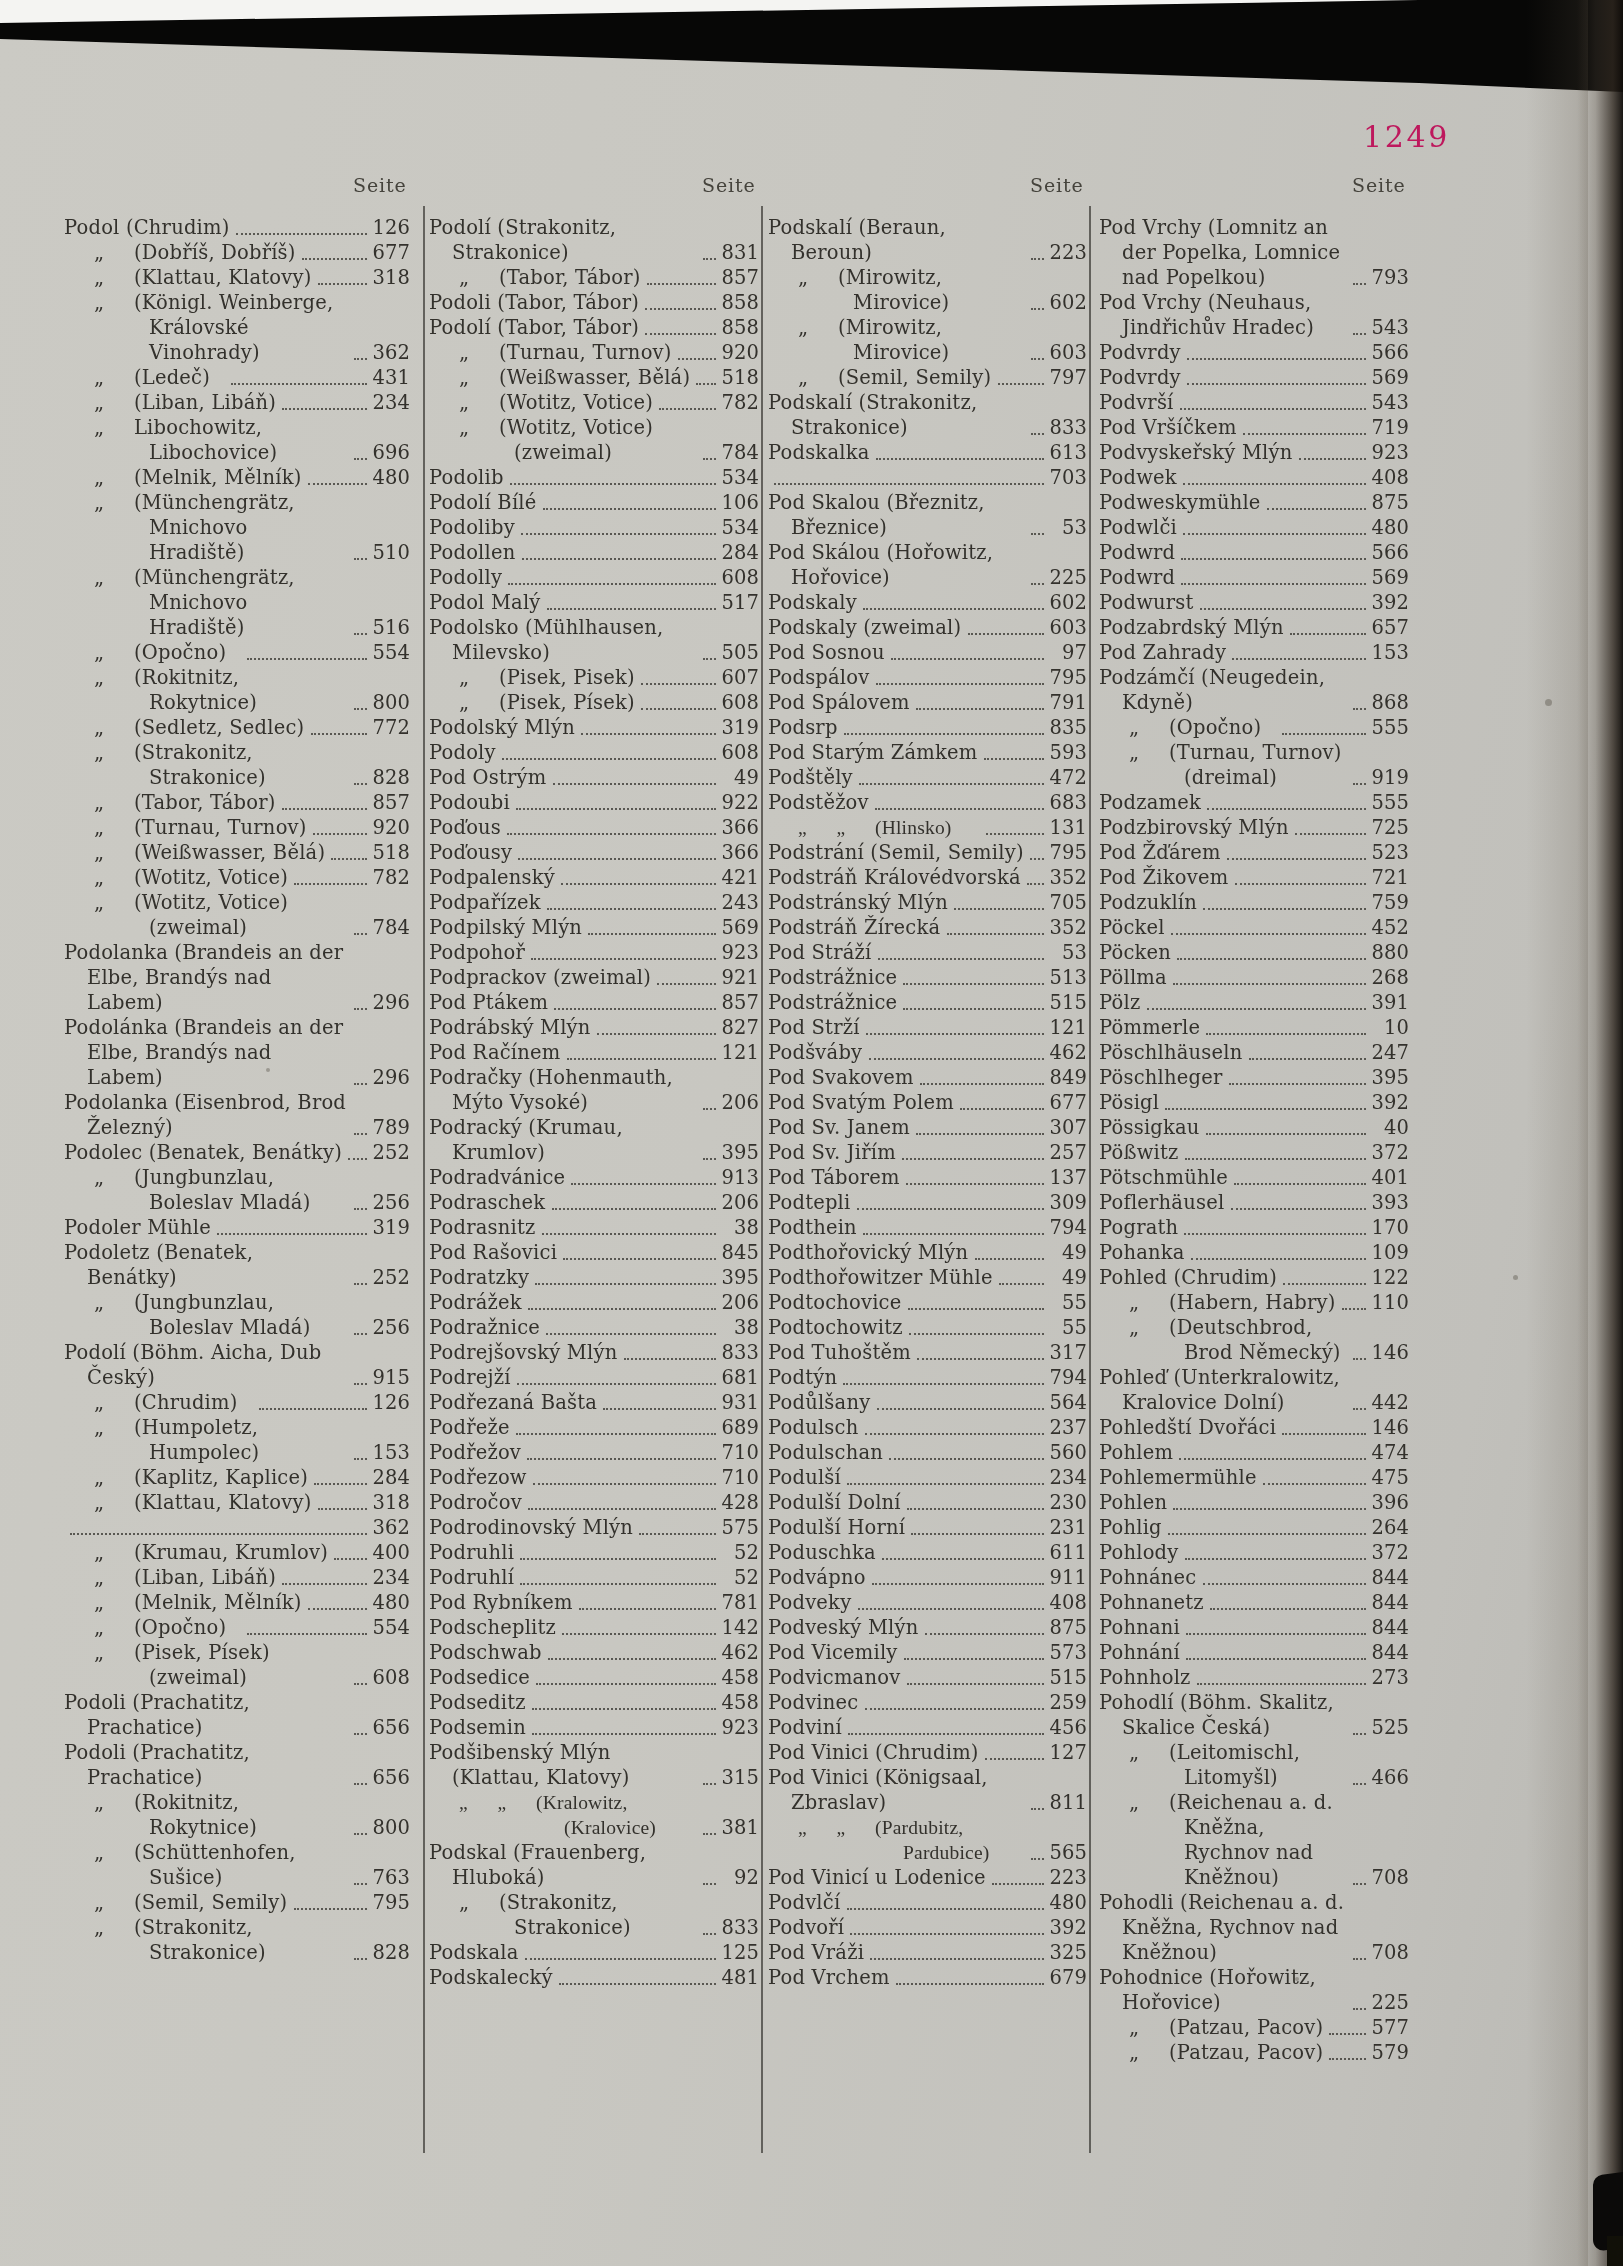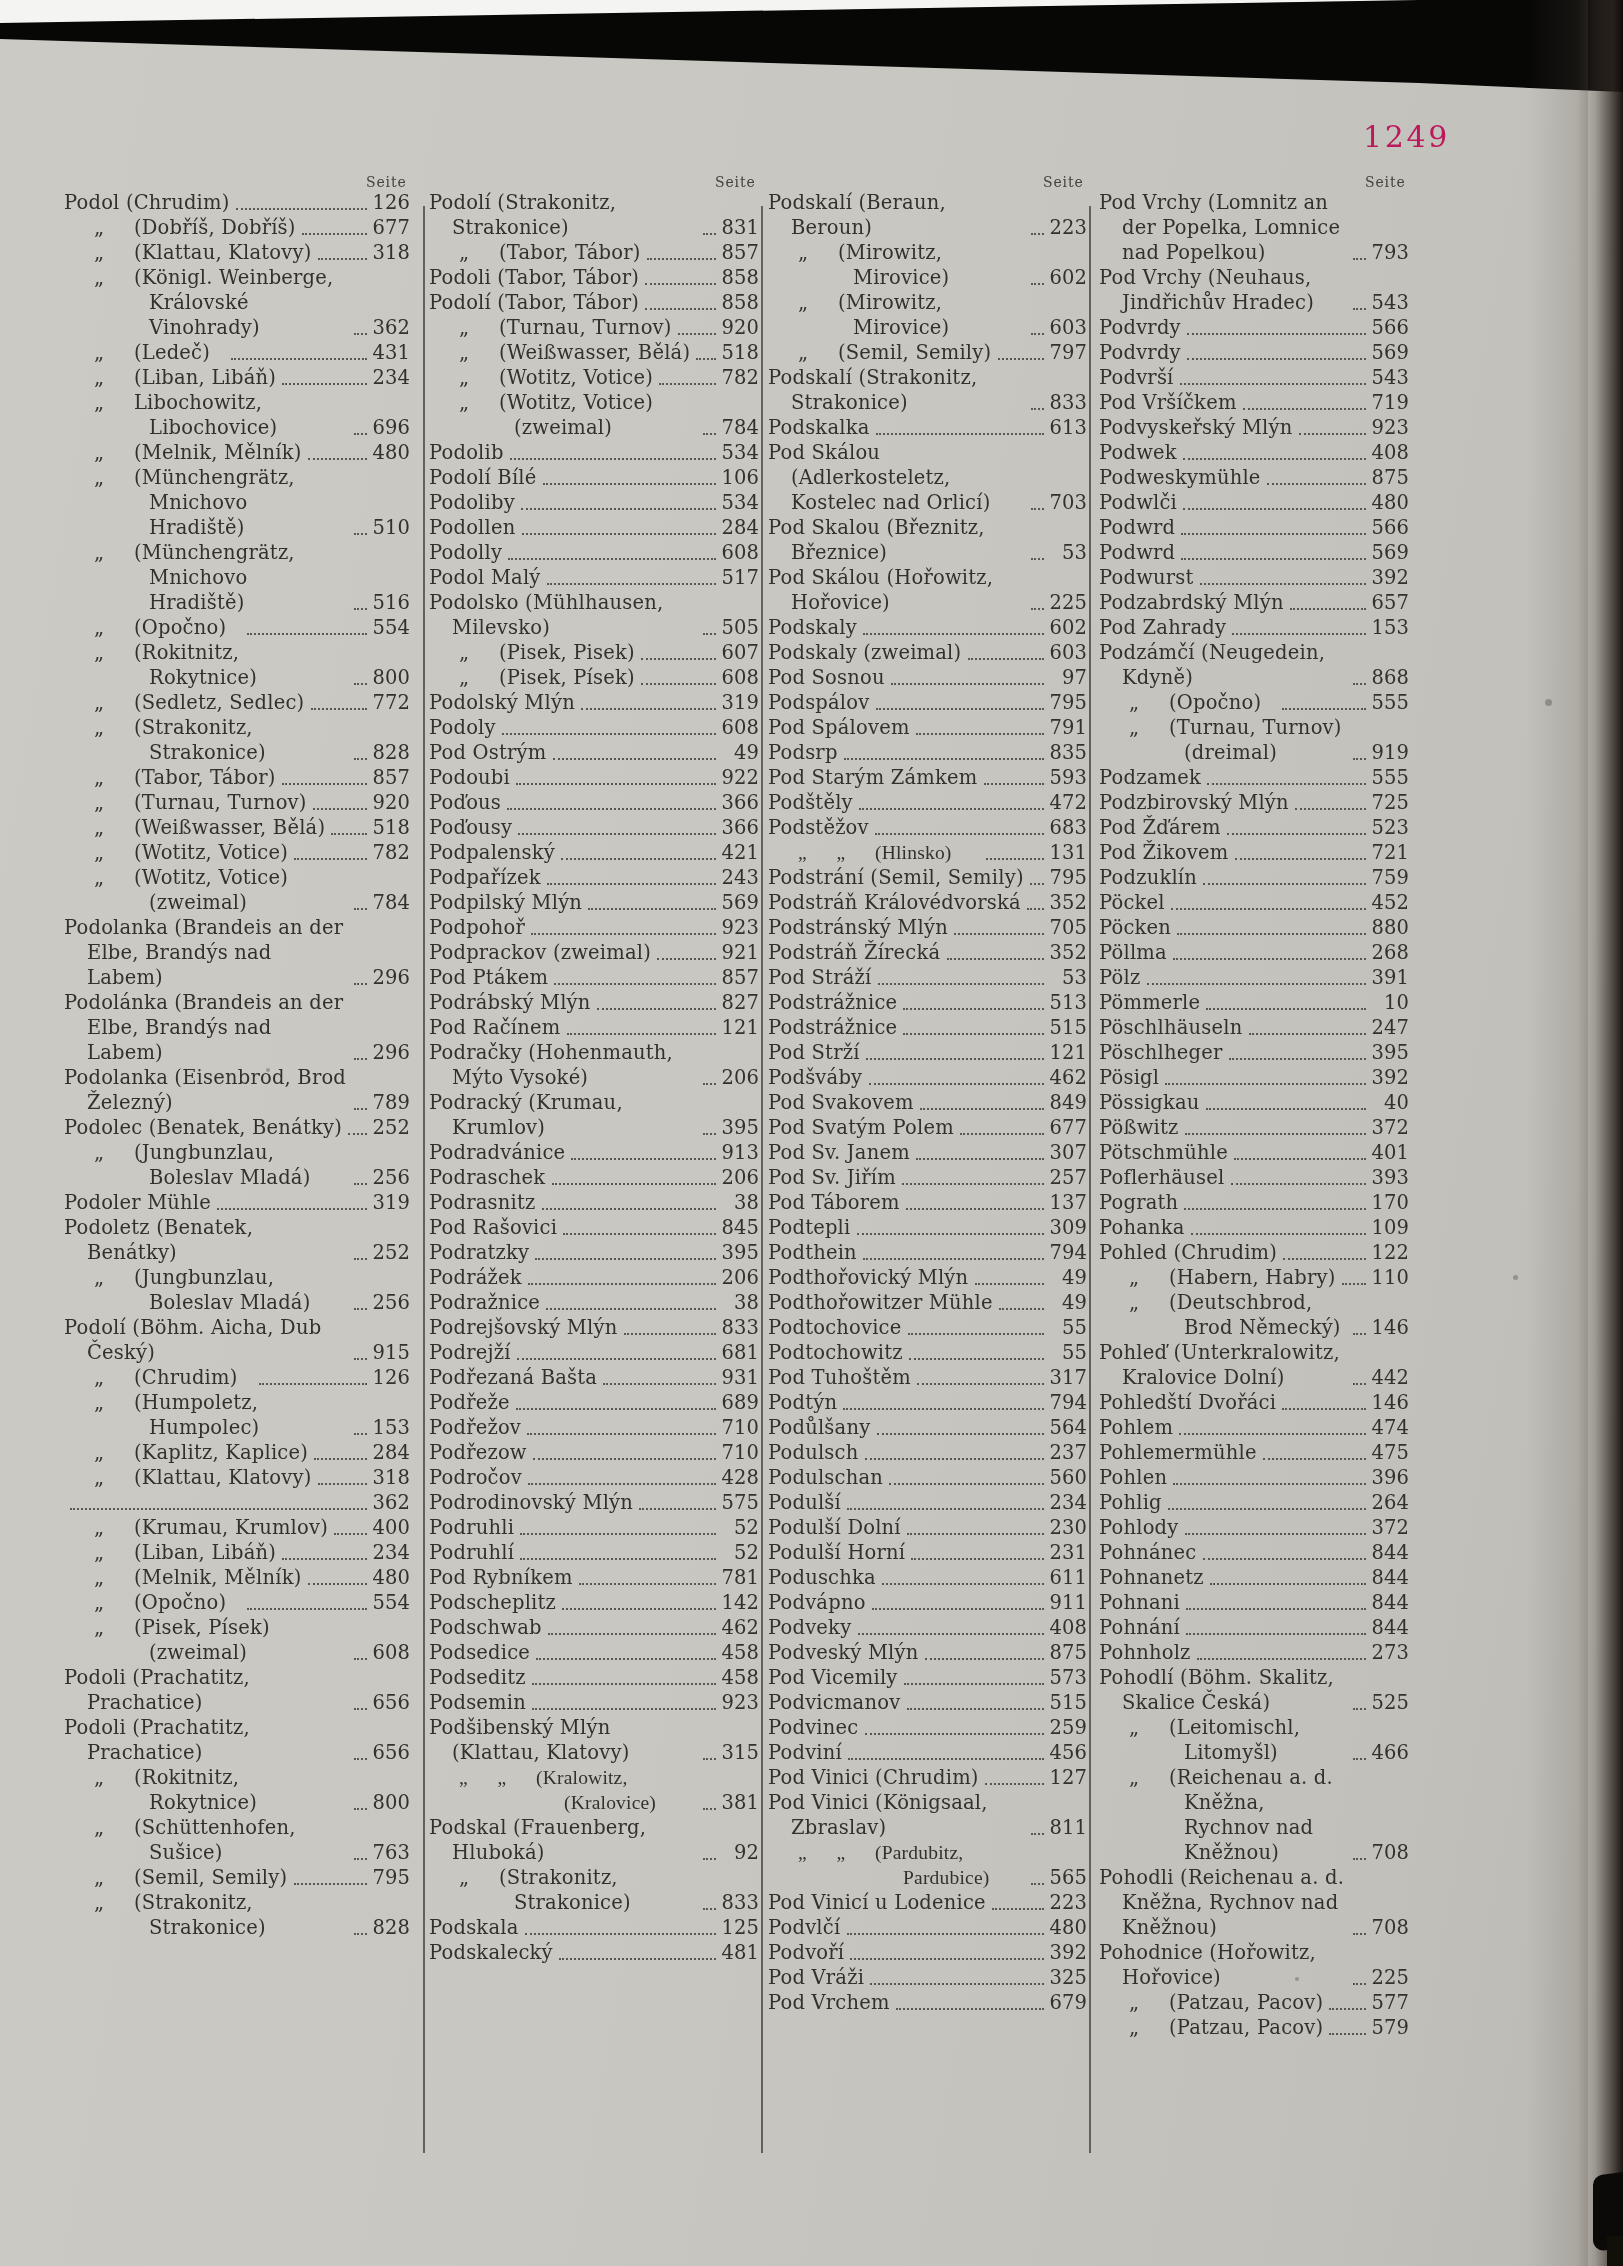--- a/index.html
+++ b/index.html
@@ -45,21 +45,21 @@
   .page-number{
     position:absolute;left:1349px;top:119px;width:115px;
     font-size:30px;letter-spacing:2.7px;color:#be185d;text-align:center;
   }
   .col{position:absolute;top:174px;}
   #col1{left:64px;width:348px;}
   #col2{left:429px;width:332px;}
   #col3{left:768px;width:321px;}
   #col4{left:1099px;width:312px;}
   .seite{
-    font-size:14px;color:#45433c;text-align:right;padding-right:5.3px;margin-bottom:0;
+    font-size:19px;color:#45433c;text-align:right;padding-right:5.3px;margin-bottom:19px;
     letter-spacing:0.9px;
   }
   .vrule{position:absolute;top:206px;width:1.8px;height:1947px;background:var(--rule);}
   #rule1{left:423px;} #rule2{left:761px;} #rule3{left:1089px;}
   
   .entry{display:flex;align-items:flex-end;font-size:19.5px;line-height:25px;letter-spacing:0.2px;}
   .label{flex:0 1 auto;padding-left:23px;text-indent:-23px;}
   .entry.d1 .label{padding-left:85px;text-indent:-55px;}
   .entry.d2 .label{padding-left:135px;text-indent:-105px;font-family:Liberation Serif, serif;}
   .leader{flex:1 1 12.4px;min-width:12.4px;border-bottom:2.7px dotted rgba(51,49,44,.75);margin:0 4.4px 5.3px 6.2px;}
@@ -652,21 +652,20 @@
         <span class="label">Podskalí (Strakonitz, Strakonice)</span>
         <span class="leader"></span>
         <span class="page">833</span>
       </div>
       <div class="entry d0">
         <span class="label">Podskalka</span>
         <span class="leader"></span>
         <span class="page">613</span>
       </div>
       <div class="entry d0">
-        <span class="label">Pod Skálou (Adlerkosteletz, Kostelec nad Orlicí)</span>
         <span class="leader"></span>
         <span class="page">703</span>
       </div>
       <div class="entry d0">
         <span class="label">Pod Skalou (Březnitz, Březnice)</span>
         <span class="leader"></span>
         <span class="page">53</span>
       </div>
       <div class="entry d0">
         <span class="label">Pod Skálou (Hořowitz, Hořovice)</span>

